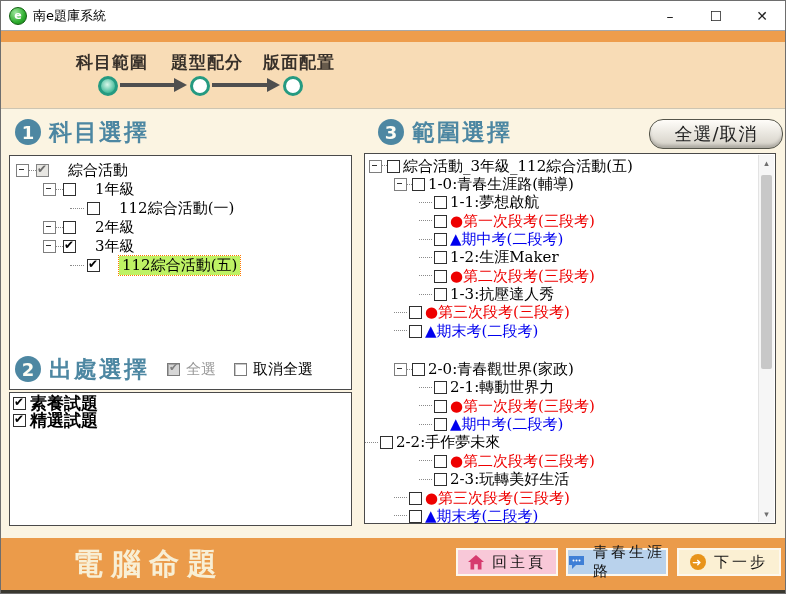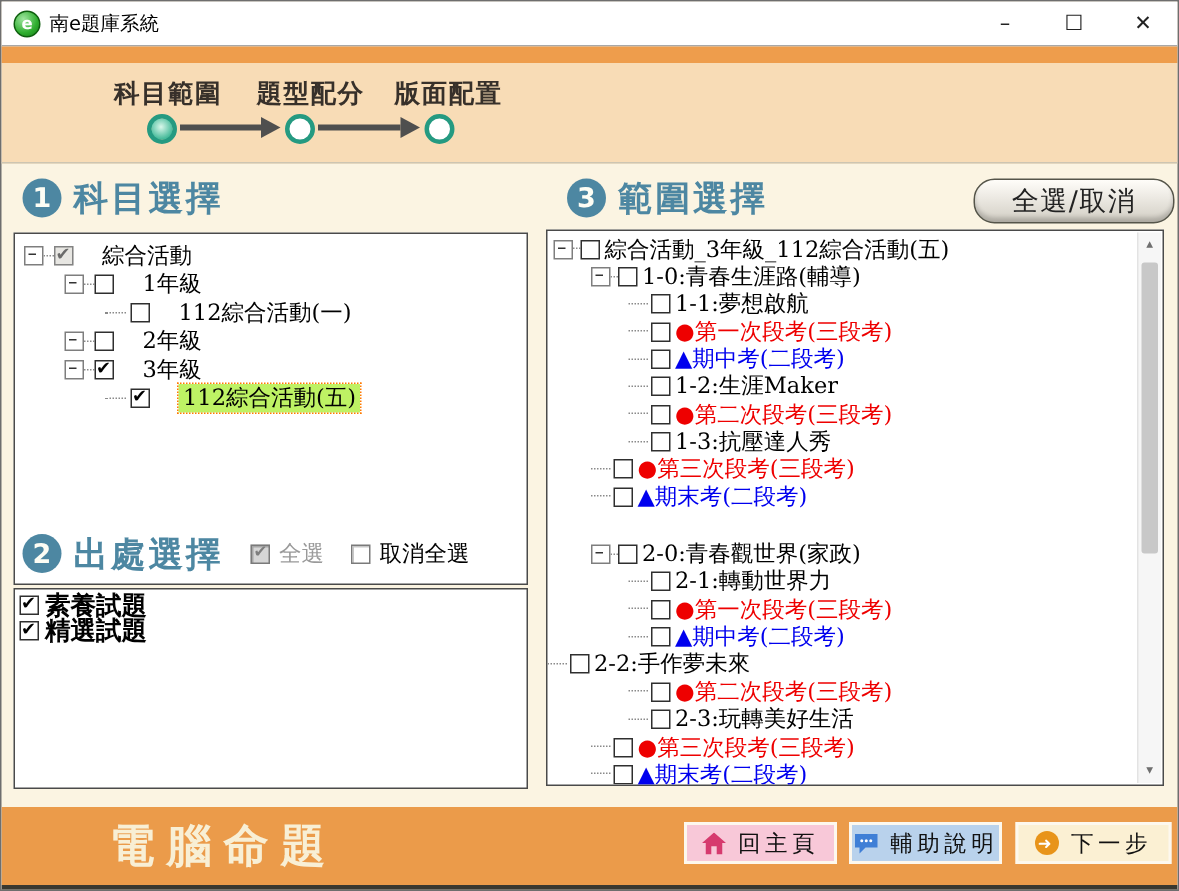--- a/index.html
+++ b/index.html
@@ -305,21 +305,21 @@
     </div>
     <div class="fbtn" id="btn-help">
       <span class="icon">
         <svg width="17" height="15" viewBox="0 0 17 15">
             <path d="M1 1 h15 v9 h-8 l-4 4 v-4 h-3 z" fill="#3f7fd6"></path>
             <circle cx="5.5" cy="5.5" r="1" fill="#fff"></circle>
             <circle cx="8.5" cy="5.5" r="1" fill="#fff"></circle>
             <circle cx="11.5" cy="5.5" r="1" fill="#fff"></circle>
           </svg>
       </span>
-      <span>輔助說明</span>
+      <span>青春生涯路</span>
     </div>
     <div class="fbtn" id="btn-next">
       <span class="icon">
         <span id="nexticon">➜</span>
       </span>
       <span>下一步</span>
     </div>
   </div>
   <div id="bottomstrip"></div>
 

